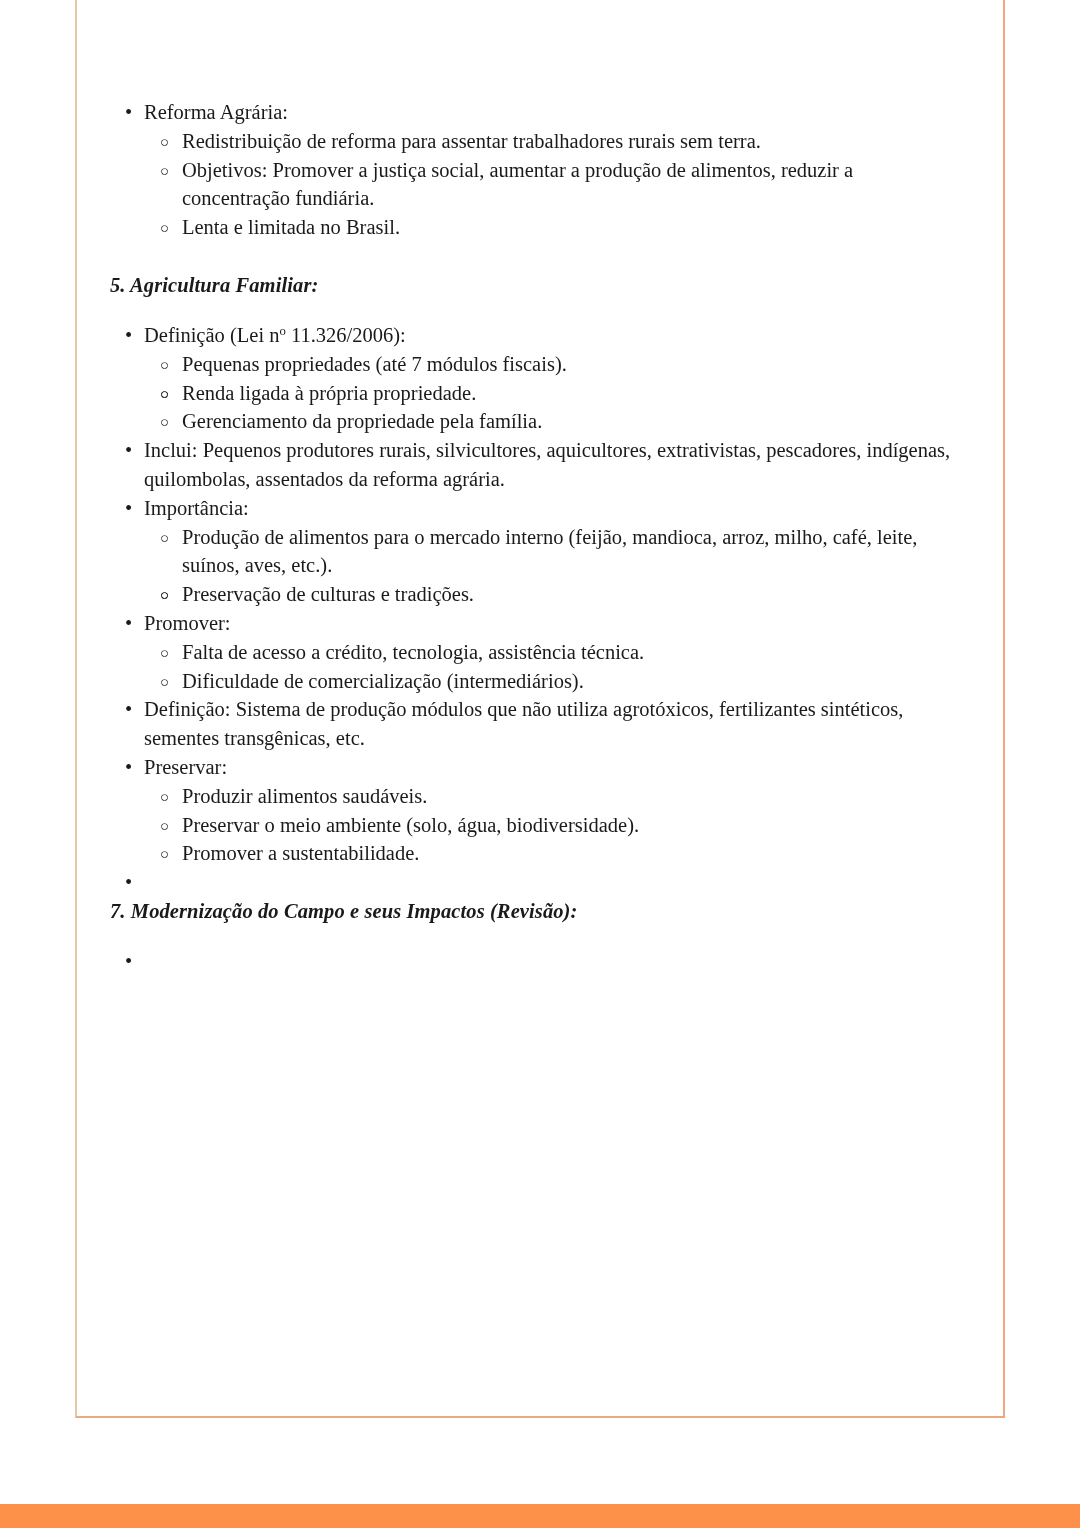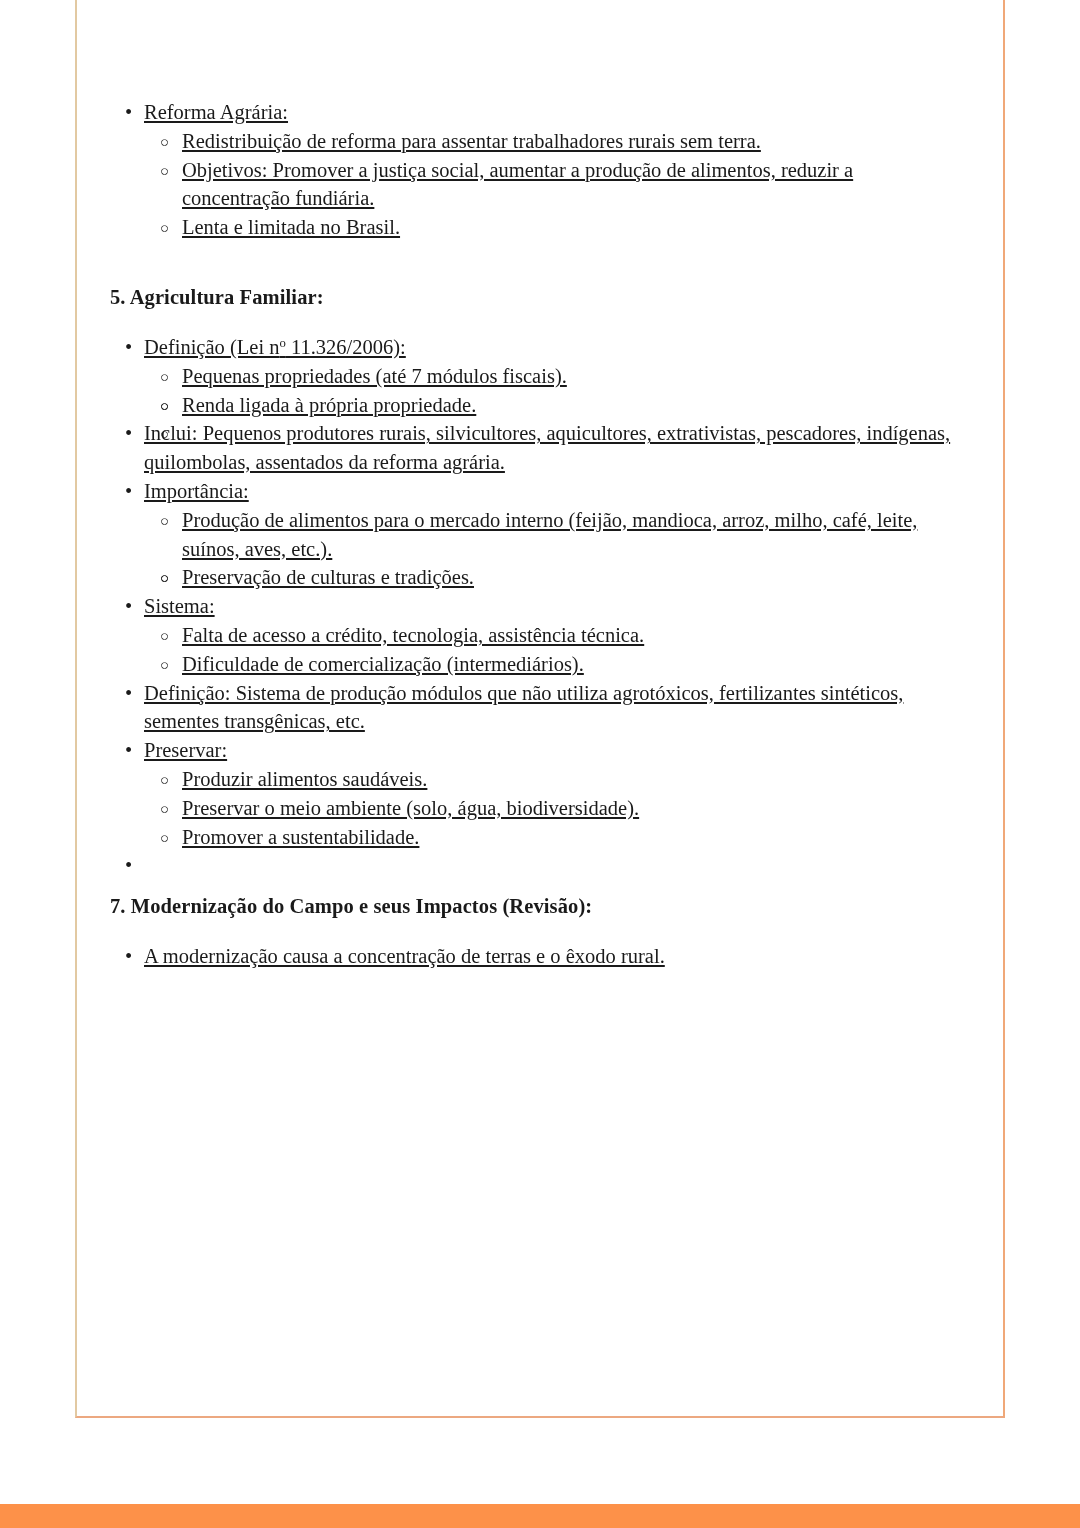--- a/index.html
+++ b/index.html
@@ -52,21 +52,21 @@
 
   
   .section-heading {
     font-weight: bold;
     font-size: 20.5px;
     line-height: 1.32;
     letter-spacing: .1px;
     margin: 0;
     padding: 0;
   }
-  .sec-gap-before { margin-top: 42px; }
+  .sec-gap-before { margin-top: 30px; font-style: italic; }
   .sec-gap-after  { margin-bottom: 22px; }
 
   
   ul.lvl1 {
     list-style: none;
     margin: 0;
     padding: 0;
   }
   ul.lvl1 > li.l1 {
     position: relative;
@@ -96,21 +96,21 @@
     margin: 0;
   }
   ul.lvl2 > li.l2 > .bullet2 {
     position: absolute;
     left: 16px;
     top: 0;
     font-size: 15px;
     line-height: 30px;
     color: #1a1a1a;
   }
-  .txt { display: inline; text-decoration: underline; }
+  .txt { display: inline; }
   .txt sup {
     font-size: .62em;
     vertical-align: .52em;
     line-height: 0;
   }
 </style>
 </head>
 <body>
 
 <div id="page-frame" style="border-left-color: rgb(226, 201, 162); border-right-color: rgb(240, 168, 120); border-bottom-color: rgb(236, 168, 128);"></div>
@@ -122,41 +122,41 @@
           <li class="l2"><span class="bullet2">○</span><span class="txt">Objetivos: Promover a justiça social, aumentar a produção de alimentos, reduzir a concentração fundiária.</span></li>
           <li class="l2"><span class="bullet2">○</span><span class="txt">Lenta e limitada no Brasil.</span></li>
         </ul></li>
     </ul>
     <div class="section-heading sec-gap-before sec-gap-after">5. Agricultura Familiar:</div>
     <ul class="lvl1">
       <li class="l1"><span class="bullet1">•</span><span class="txt">Definição (Lei n<sup>o</sup> 11.326/2006):</span><ul class="lvl2">
           <li class="l2"><span class="bullet2">○</span><span class="txt">Pequenas propriedades (até 7 módulos fiscais).</span></li>
           <li class="l2"><span class="bullet2">○</span></li>
           <li class="l2"><span class="bullet2">○</span><span class="txt">Renda ligada à própria propriedade.</span></li>
-          <li class="l2"><span class="bullet2">○</span></li>
+          <li class="l2"><span class="bullet2">○</span><span class="txt">Gerenciamento da propriedade pela família.</span></li>
         </ul></li>
       <li class="l1"><span class="bullet1">•</span><span class="txt">Inclui: Pequenos produtores rurais, silvicultores, aquicultores, extrativistas, pescadores, indígenas, quilombolas, assentados da reforma agrária.</span></li>
       <li class="l1"><span class="bullet1">•</span><span class="txt">Importância:</span><ul class="lvl2">
           <li class="l2"><span class="bullet2">○</span><span class="txt">Produção de alimentos para o mercado interno (feijão, mandioca, arroz, milho, café, leite, suínos, aves, etc.).</span></li>
           <li class="l2"><span class="bullet2">○</span></li>
           <li class="l2"><span class="bullet2">○</span><span class="txt">Preservação de culturas e tradições.</span></li>
         </ul></li>
-      <li class="l1"><span class="bullet1">•</span><span class="txt">Sistema:</span><ul class="lvl2">
+      <li class="l1"><span class="bullet1">•</span><span class="txt">Promover:</span><ul class="lvl2">
           <li class="l2"><span class="bullet2">○</span><span class="txt">Falta de acesso a crédito, tecnologia, assistência técnica.</span></li>
           <li class="l2"><span class="bullet2">○</span><span class="txt">Dificuldade de comercialização (intermediários).</span></li>
         </ul></li>
     </ul>
     <ul class="lvl1">
       <li class="l1"><span class="bullet1">•</span><span class="txt">Definição: Sistema de produção módulos que não utiliza agrotóxicos, fertilizantes sintéticos, sementes transgênicas, etc.</span></li>
       <li class="l1"><span class="bullet1">•</span><span class="txt">Preservar:</span><ul class="lvl2">
           <li class="l2"><span class="bullet2">○</span><span class="txt">Produzir alimentos saudáveis.</span></li>
           <li class="l2"><span class="bullet2">○</span><span class="txt">Preservar o meio ambiente (solo, água, biodiversidade).</span></li>
           <li class="l2"><span class="bullet2">○</span><span class="txt">Promover a sustentabilidade.</span></li>
         </ul></li>
       <li class="l1"><span class="bullet1">•</span></li>
     </ul>
     <div class="section-heading sec-gap-before sec-gap-after">7. Modernização do Campo e seus Impactos (Revisão):</div>
     <ul class="lvl1">
-      <li class="l1"><span class="bullet1">•</span><span class="txt">A modernização causa a concentração de terras e o êxodo rural.</span></li>
+      <li class="l1"><span class="bullet1">•</span></li>
     </ul>
   </div>
 
 <div id="bottom-bar" style="background: rgb(253, 145, 73);"></div>
 
 </body></html>

